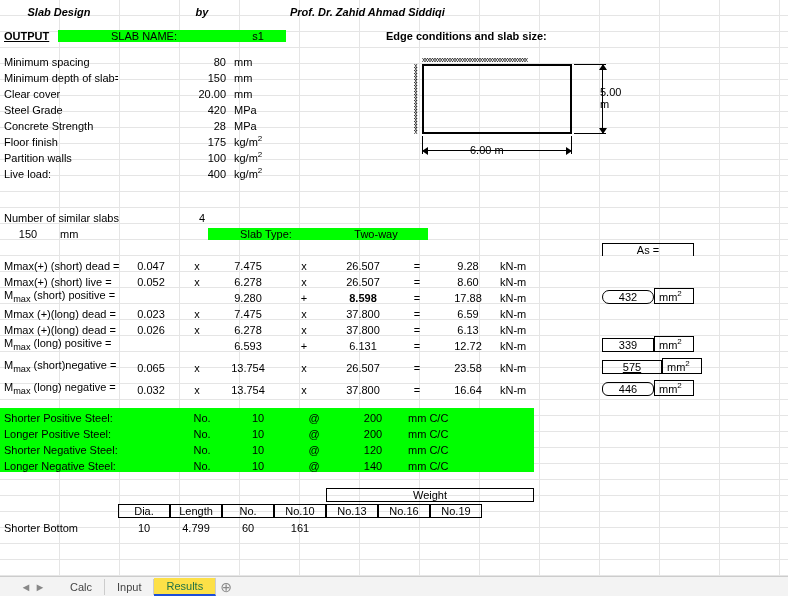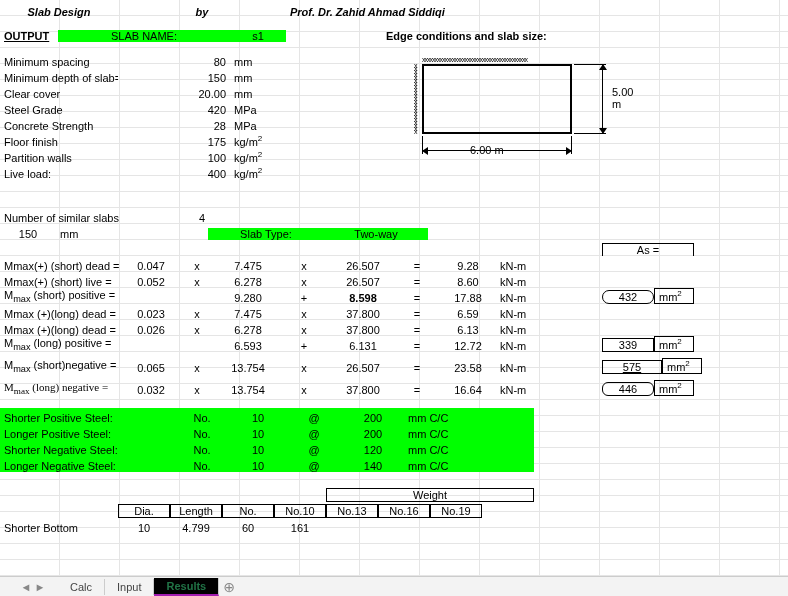--- a/index.html
+++ b/index.html
@@ -114,21 +114,21 @@
   }
   .dim-bottom::before { left: 0; border-right: 6px solid #000; }
   .dim-bottom::after { right: 0; border-left: 6px solid #000; }
   .dim-bottom-ticks {
     position: absolute;
     left: 10px; top: 78px;
     width: 150px; height: 18px;
     border-left: 1px solid #000;
     border-right: 1px solid #000;
   }
-  .dim-label-r { position: absolute; left: 200px; top: 28px; }
+  .dim-label-r { position: absolute; left: 188px; top: 28px; }
   .dim-label-b { position: absolute; left: 58px; top: 86px; }
 
   .as-box {
     border: 1px solid #000;
     padding: 0 4px;
   }
   .as-header {
     border: 1px solid #000;
     border-bottom: none;
     text-align: center;
@@ -158,24 +158,24 @@
     color: #888;
     cursor: pointer;
   }
   .tab {
     padding: 2px 12px;
     border-right: 1px solid #ccc;
     color: #444;
     cursor: pointer;
   }
   .tab.active {
-    background: #000000;
+    background: #fde047;
     color: #217346;
-    font-weight: bold;
-    border-bottom: 2px solid #a21caf;
+    font-weight: normal;
+    border-bottom: 2px solid #1d4ed8;
   }
   .tab-add {
     width: 20px;
     text-align: center;
     color: #888;
     cursor: pointer;
     font-size: 14px;
   }
 
   .wt-table-head {
@@ -364,21 +364,21 @@
         <div class="c center" style="width: 62px;">26.507</div>
         <div class="c center" style="width: 46px;">=</div>
         <div class="c center" style="width: 56px;">23.58</div>
         <div class="c " style="width: 46px;">kN-m</div>
         <div class="c" style="width: 60px;"></div>
         <div class="c as-box center" style="width: 60px; text-decoration: underline;">575</div>
         <div class="c as-box" style="width: 40px;">mm<span class="sup">2</span></div>
       </div>
       <div class="row" style="height: 6px;"></div>
       <div class="row">
-        <div class="c" style="width: 128px; font-family: Liberation Serif, serif;">M<sub>max</sub> (long) negative =</div>
+        <div class="c" style="width: 128px;">M<sub>max</sub> (long) negative =</div>
         <div class="c center" style="width: 46px;">0.032</div>
         <div class="c center" style="width: 46px;">x</div>
         <div class="c center" style="width: 56px;">13.754</div>
         <div class="c center" style="width: 56px;">x</div>
         <div class="c center" style="width: 62px;">37.800</div>
         <div class="c center" style="width: 46px;">=</div>
         <div class="c center" style="width: 56px;">16.64</div>
         <div class="c " style="width: 46px;">kN-m</div>
         <div class="c" style="width: 60px;"></div>
         <div class="c as-box center" style="width: 52px; border-radius: 6px;">446</div>

